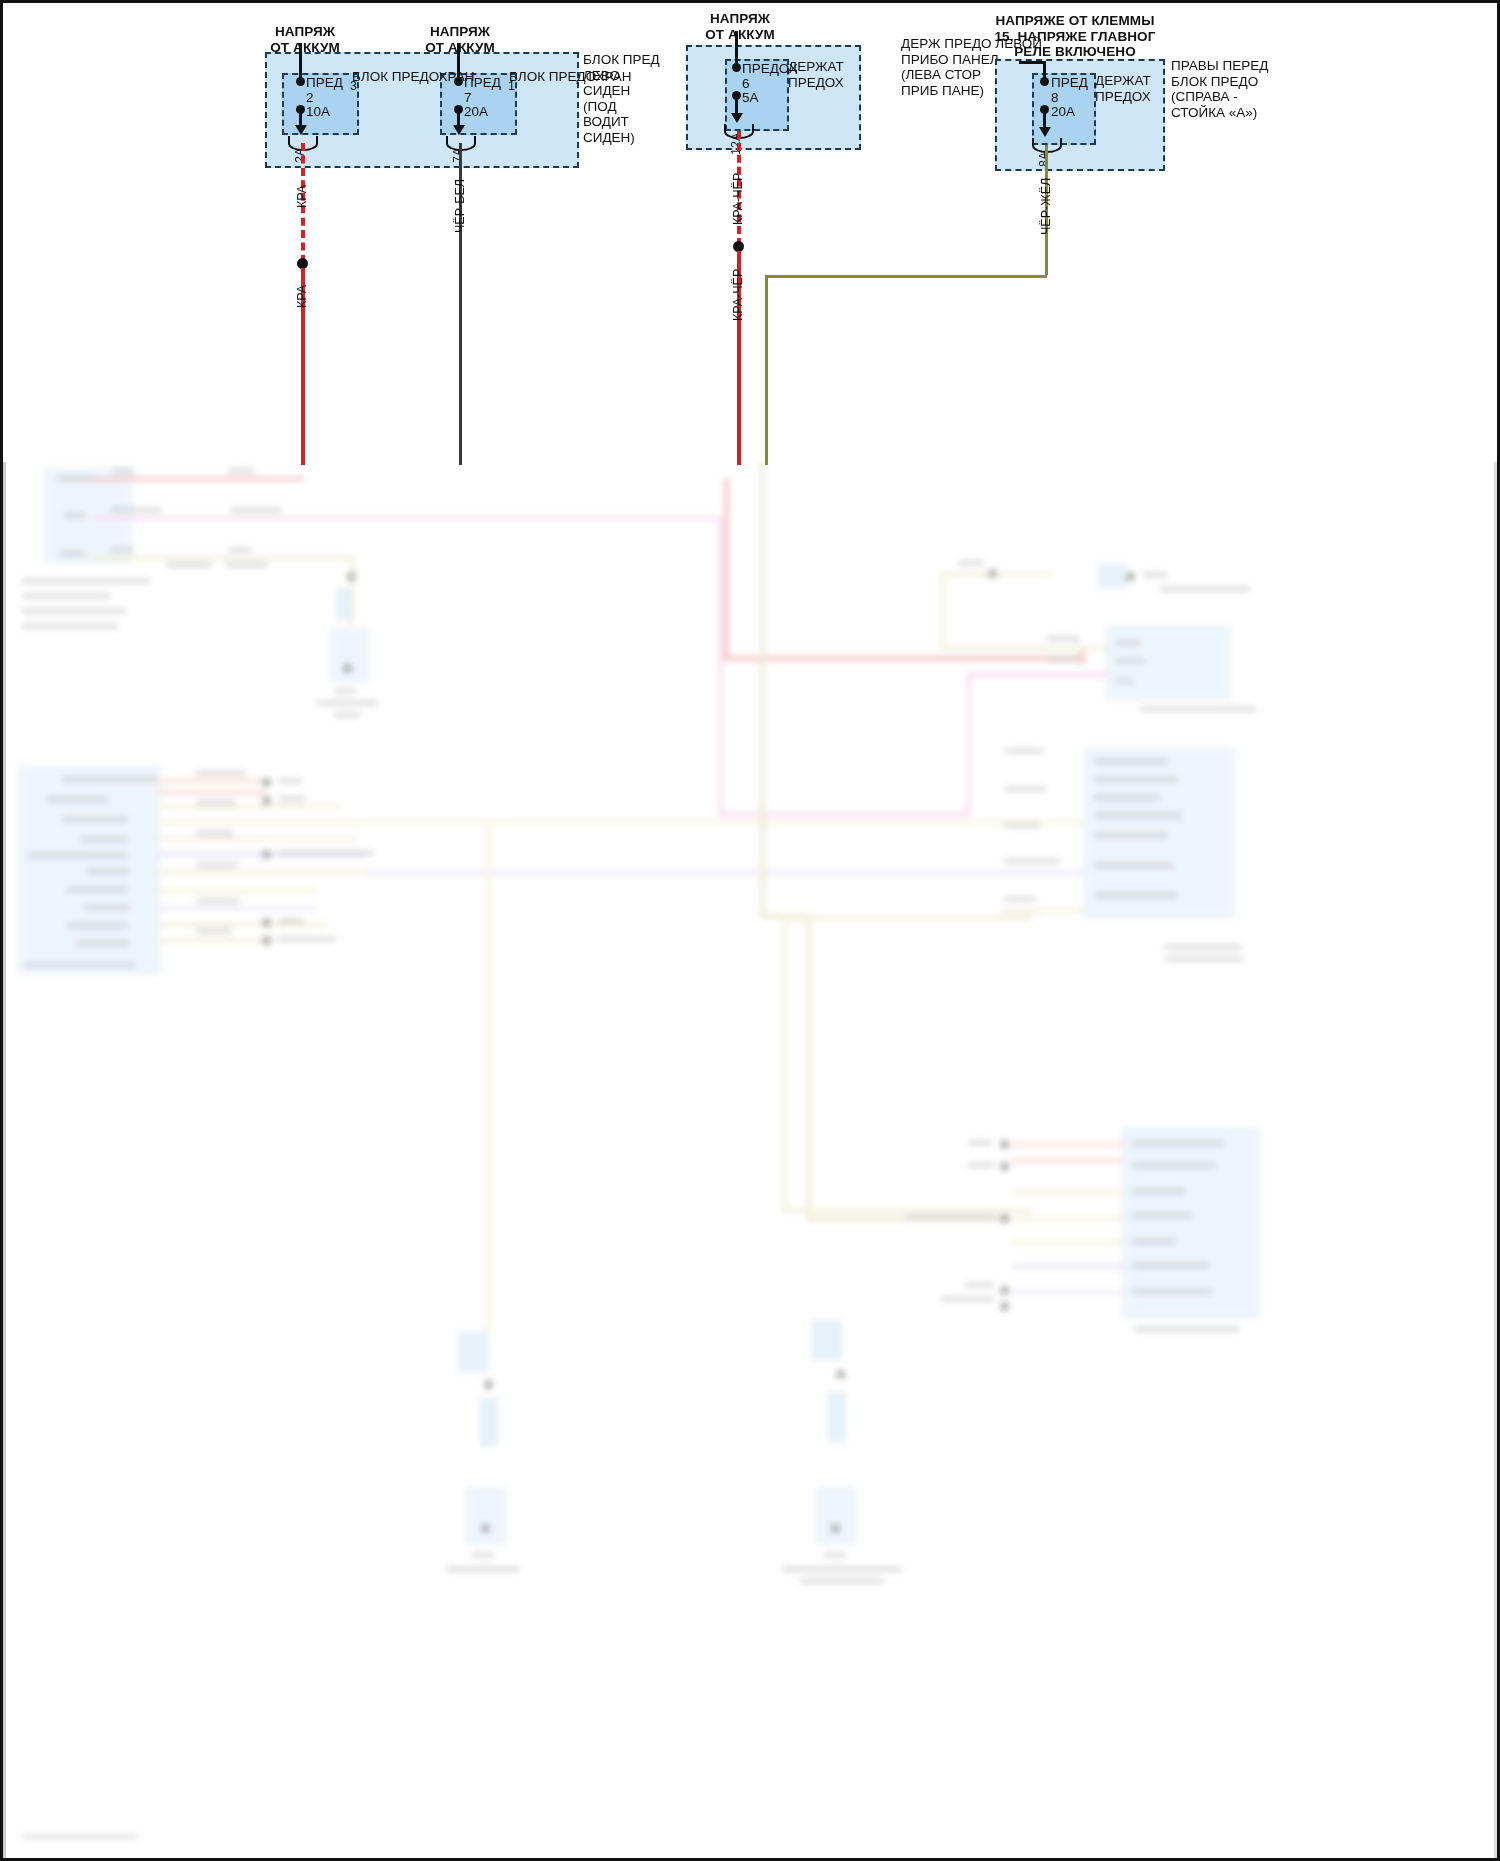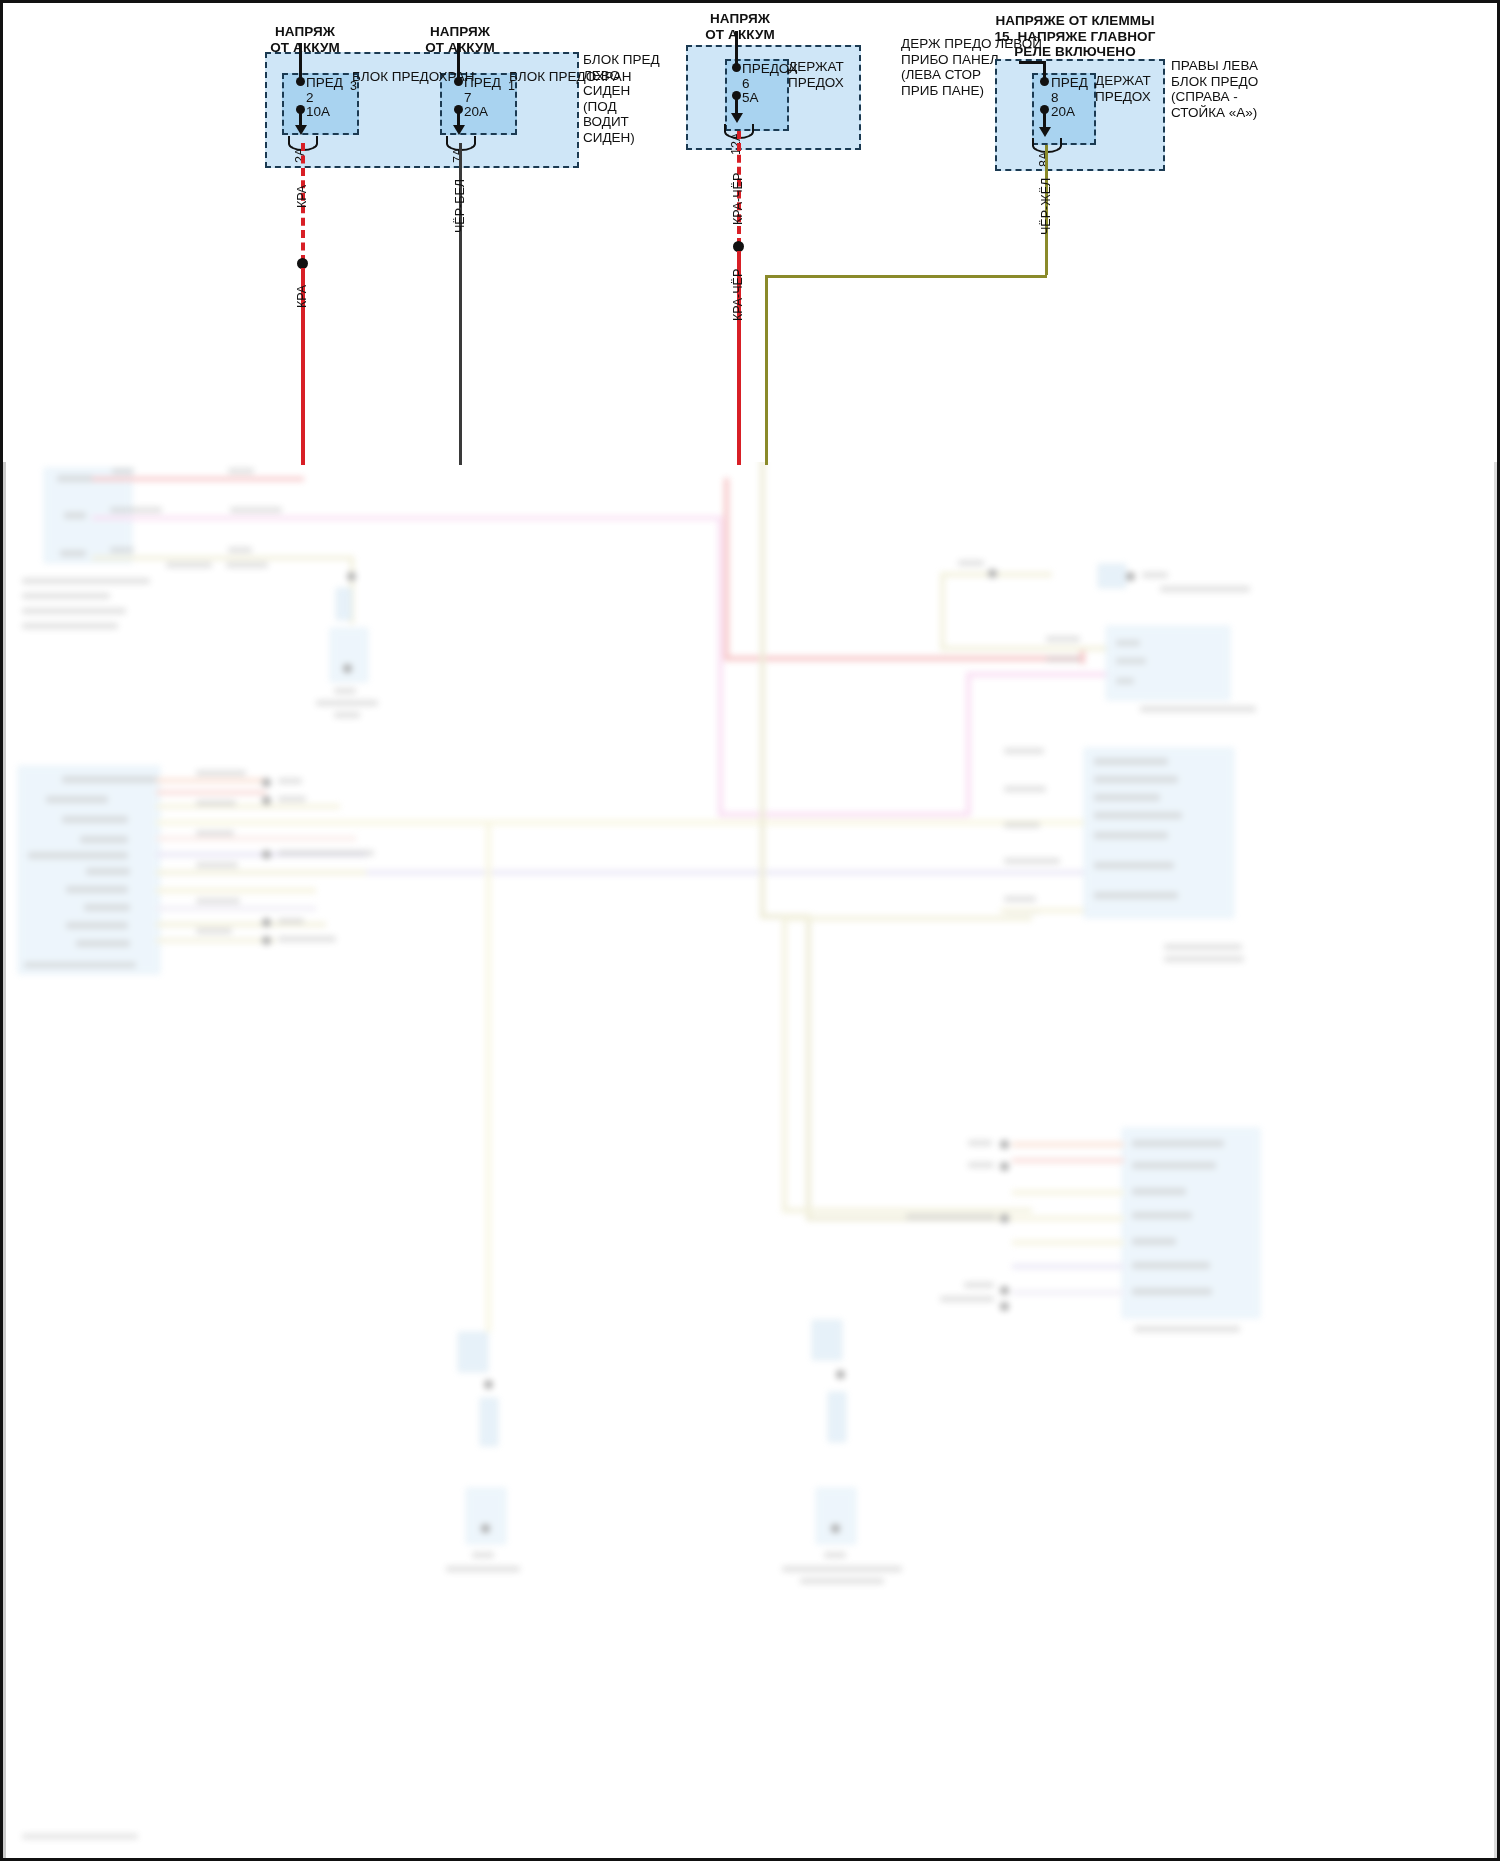--- a/index.html
+++ b/index.html
@@ -414,21 +414,21 @@
 
     <div class="blk" style="left:992px;top:56px;width:170px;height:112px;"></div>
     <div class="cell" style="left:1029px;top:70px;width:64px;height:72px;"></div>
 
     <div class="cap" style="left:972px;top:10px;width:200px;">НАПРЯЖЕ ОТ КЛЕММЫ
 15, НАПРЯЖЕ ГЛАВНОГ
 РЕЛЕ ВКЛЮЧЕНО</div>
 
     <div class="blklbl" style="left:1092px;top:70px;width:72px;">ДЕРЖАТ
 ПРЕДОХ</div>
-    <div class="blklbl" style="left:1168px;top:55px;width:150px;">ПРАВЫ ЛЕВА
+    <div class="blklbl" style="left:1168px;top:55px;width:150px;">ПРАВЫ ПЕРЕД
 БЛОК ПРЕДО
 (СПРАВА -
 СТОЙКА «А»)</div>
 
     <div class="blklbl" style="left:1048px;top:72px;">ПРЕД</div>
     <div class="blklbl" style="left:1048px;top:87px;">8</div>
     <div class="blklbl" style="left:1048px;top:101px;">20A</div>
 
     <div class="w hw" style="left:1016px;top:58px;width:26px;border-top-color:#111;"></div>
     <div class="w vw" style="left:1040px;top:58px;height:20px;border-left-color:#111;"></div>

